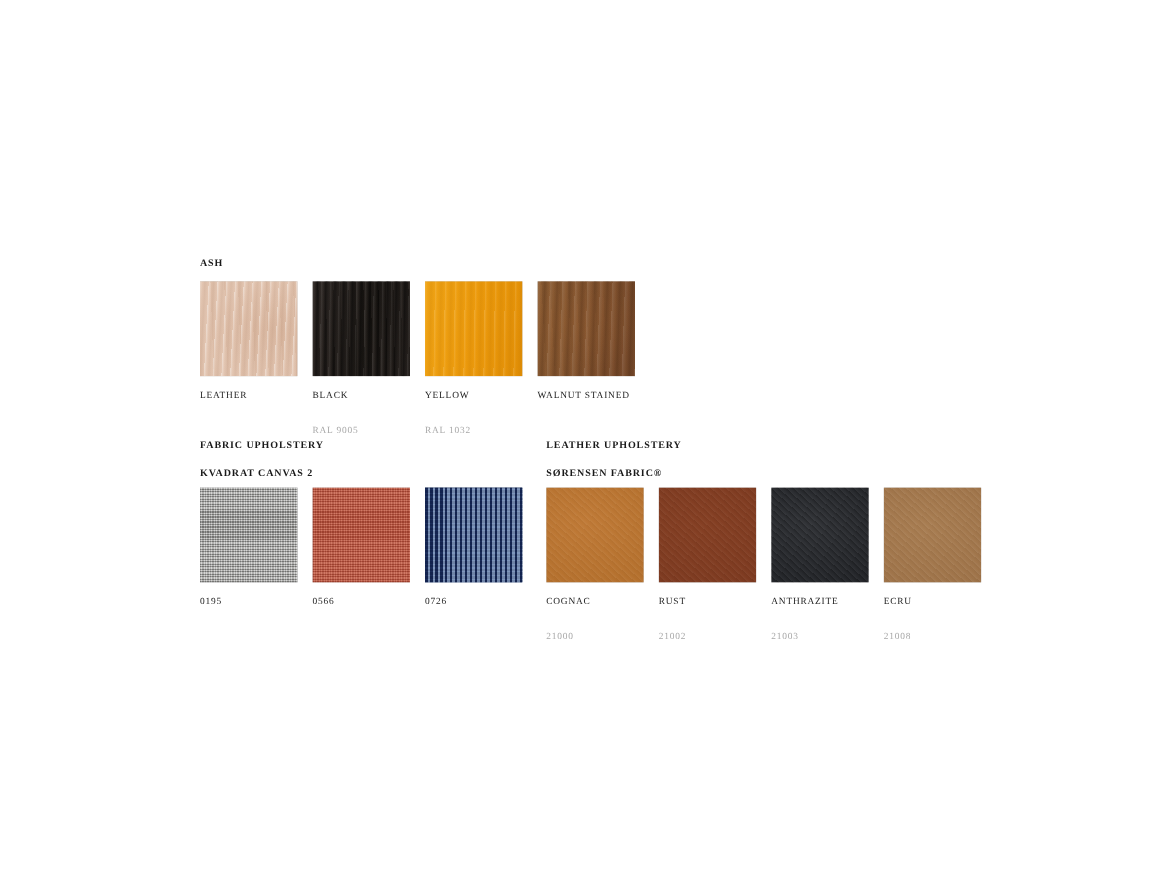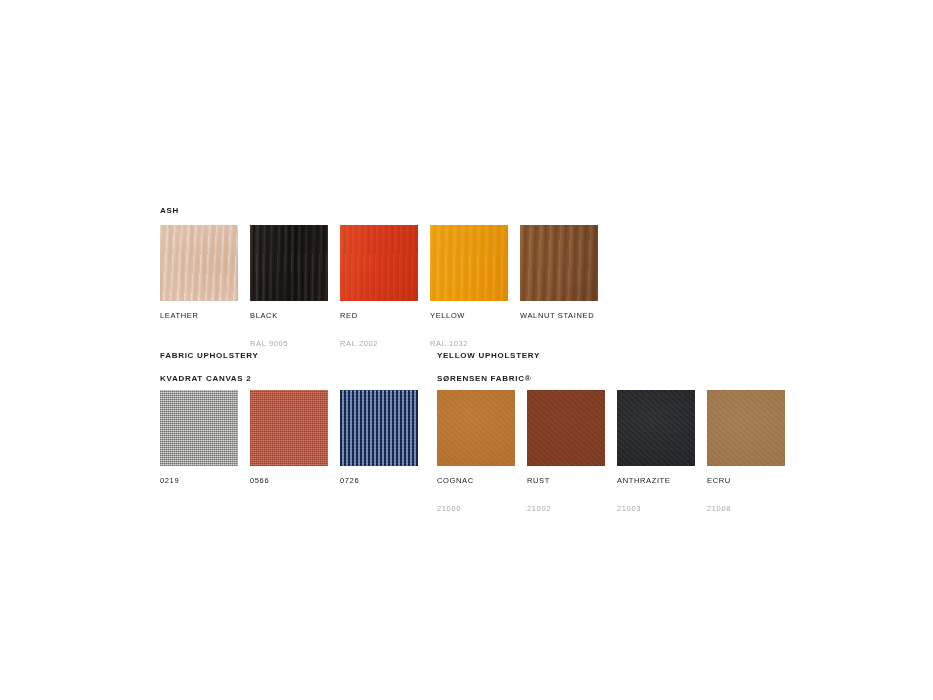--- a/index.html
+++ b/index.html
@@ -12,20 +12,21 @@
     height: 700px;
     position: relative;
     font-family: "Liberation Sans", sans-serif;
     -webkit-font-smoothing: antialiased;
   }
 
   .sheet {
     position: absolute;
     inset: 0;
     background: #ffffff;
+    font-family: Liberation Serif, serif;
   }
 
   
   .section-head {
     position: absolute;
     font-size: 8px;
     font-weight: bold;
     letter-spacing: 0.09em;
     color: #1a1a1a;
     white-space: nowrap;
@@ -250,27 +251,20 @@
     </div>
 
     <div class="cell">
       <div class="swatch">
         <div class="tex tex-black"></div>
       </div>
       <div class="cap">BLACK</div>
       <div class="sub">RAL 9005</div>
     </div>
 
-    <div class="cell">
-      <div class="swatch">
-        <div class="tex tex-red"></div>
-      </div>
-      <div class="cap">RED</div>
-      <div class="sub">RAL 2002</div>
-    </div>
 
     <div class="cell">
       <div class="swatch">
         <div class="tex tex-yellow"></div>
       </div>
       <div class="cap">YELLOW</div>
       <div class="sub">RAL 1032</div>
     </div>
 
     <div class="cell">
@@ -278,30 +272,30 @@
         <div class="tex tex-walnut"></div>
       </div>
       <div class="cap">WALNUT STAINED</div>
       <div class="sub"></div>
     </div>
   </div>
 
   <div class="section-head" style="left:160px; top:351px;">FABRIC UPHOLSTERY</div>
   <div class="section-head" style="left:160px; top:374px;">KVADRAT CANVAS 2</div>
 
-  <div class="section-head" style="left:437px; top:351px;">YELLOW UPHOLSTERY</div>
+  <div class="section-head" style="left:437px; top:351px;">LEATHER UPHOLSTERY</div>
   <div class="section-head" style="left:437px; top:374px;">SØRENSEN FABRIC®</div>
 
   <div class="row" style="left:160px; top:390px;">
 
     <div class="cell">
       <div class="swatch">
         <div class="tex tex-f0124"></div>
       </div>
-      <div class="cap">0219</div>
+      <div class="cap">0195</div>
       <div class="sub"></div>
     </div>
 
     <div class="cell">
       <div class="swatch">
         <div class="tex tex-f0566"></div>
       </div>
       <div class="cap">0566</div>
       <div class="sub"></div>
     </div>

